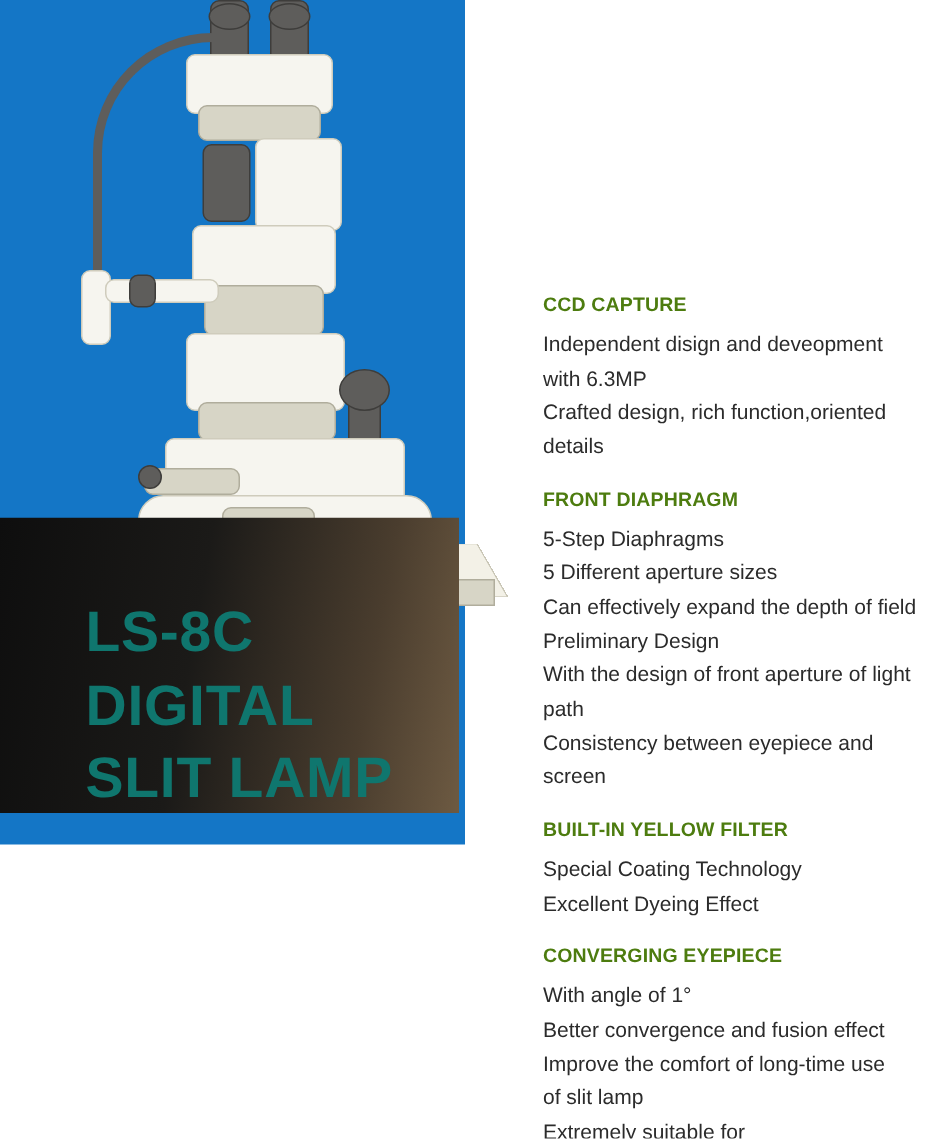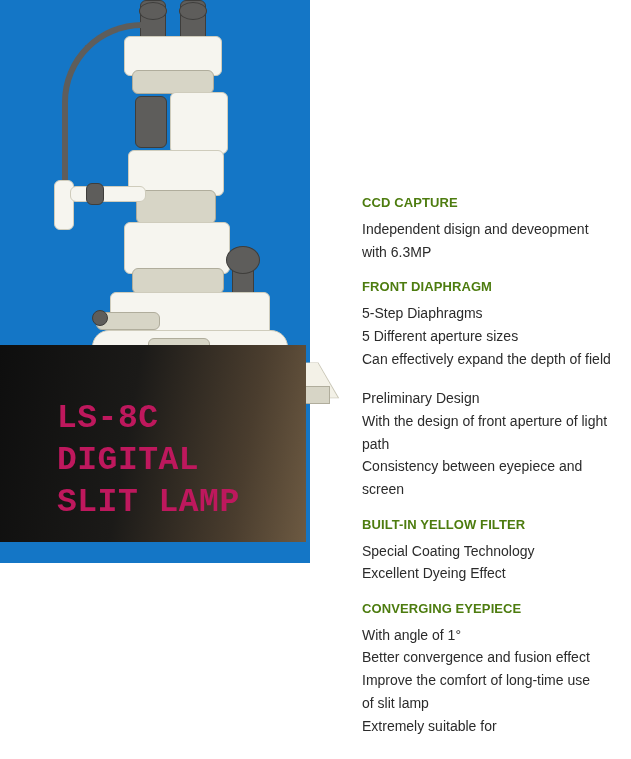--- a/index.html
+++ b/index.html
@@ -32,26 +32,25 @@
     top: 345px;
     width: 306px;
     height: 197px;
     background: linear-gradient(100deg, #0e0e0e 0%, #1b1a18 42%, #4a3d2e 78%, #6d5a42 100%);
   }
   .product-title {
     position: absolute;
     left: 57px;
     top: 398px;
     width: 250px;
-    color: #be185d;
-    font-size: 33px;
+    color: #0f766e;
+    font-size: 38px;
     font-weight: bold;
     line-height: 1.28;
     letter-spacing: 0.5px;
-    font-family: Liberation Mono, monospace;
   }
   .product-title div {
     white-space: nowrap;
   }
 
   
   .device {
     position: absolute;
     left: 40px;
     top: 0px;
@@ -86,21 +85,21 @@
     font-weight: bold;
     letter-spacing: 0.1px;
     line-height: 1.15;
   }
   .section p {
     margin: 0;
     color: #2b2b2b;
     font-size: 14px;
     line-height: 1.62;
   }
-  .section p + p { margin-top: 17px; }
+  .section p + p { margin-top: 0; }
   .line { display: block; }
 </style>
 </head>
 <body>
 
 <div class="blue-panel"></div>
 
 <div class="device">
 
   <div class="part dark rounded" style="left:100px; top:0px; width:26px; height:44px;"></div>
@@ -145,20 +144,21 @@
   <div>DIGITAL</div>
   <div>SLIT LAMP</div>
 </div>
 
 <div class="content">
 
   <div class="section">
     <h2>CCD CAPTURE</h2>
     <p>
       <span class="line">Independent disign and deveopment with 6.3MP</span>
+      <span class="line">Crafted design, rich function,oriented details</span>
     </p>
   </div>
 
   <div class="section">
     <h2>FRONT DIAPHRAGM</h2>
     <p>
       <span class="line">5-Step Diaphragms</span>
       <span class="line">5 Different aperture sizes</span>
       <span class="line">Can effectively expand the depth of field</span>
     </p>

